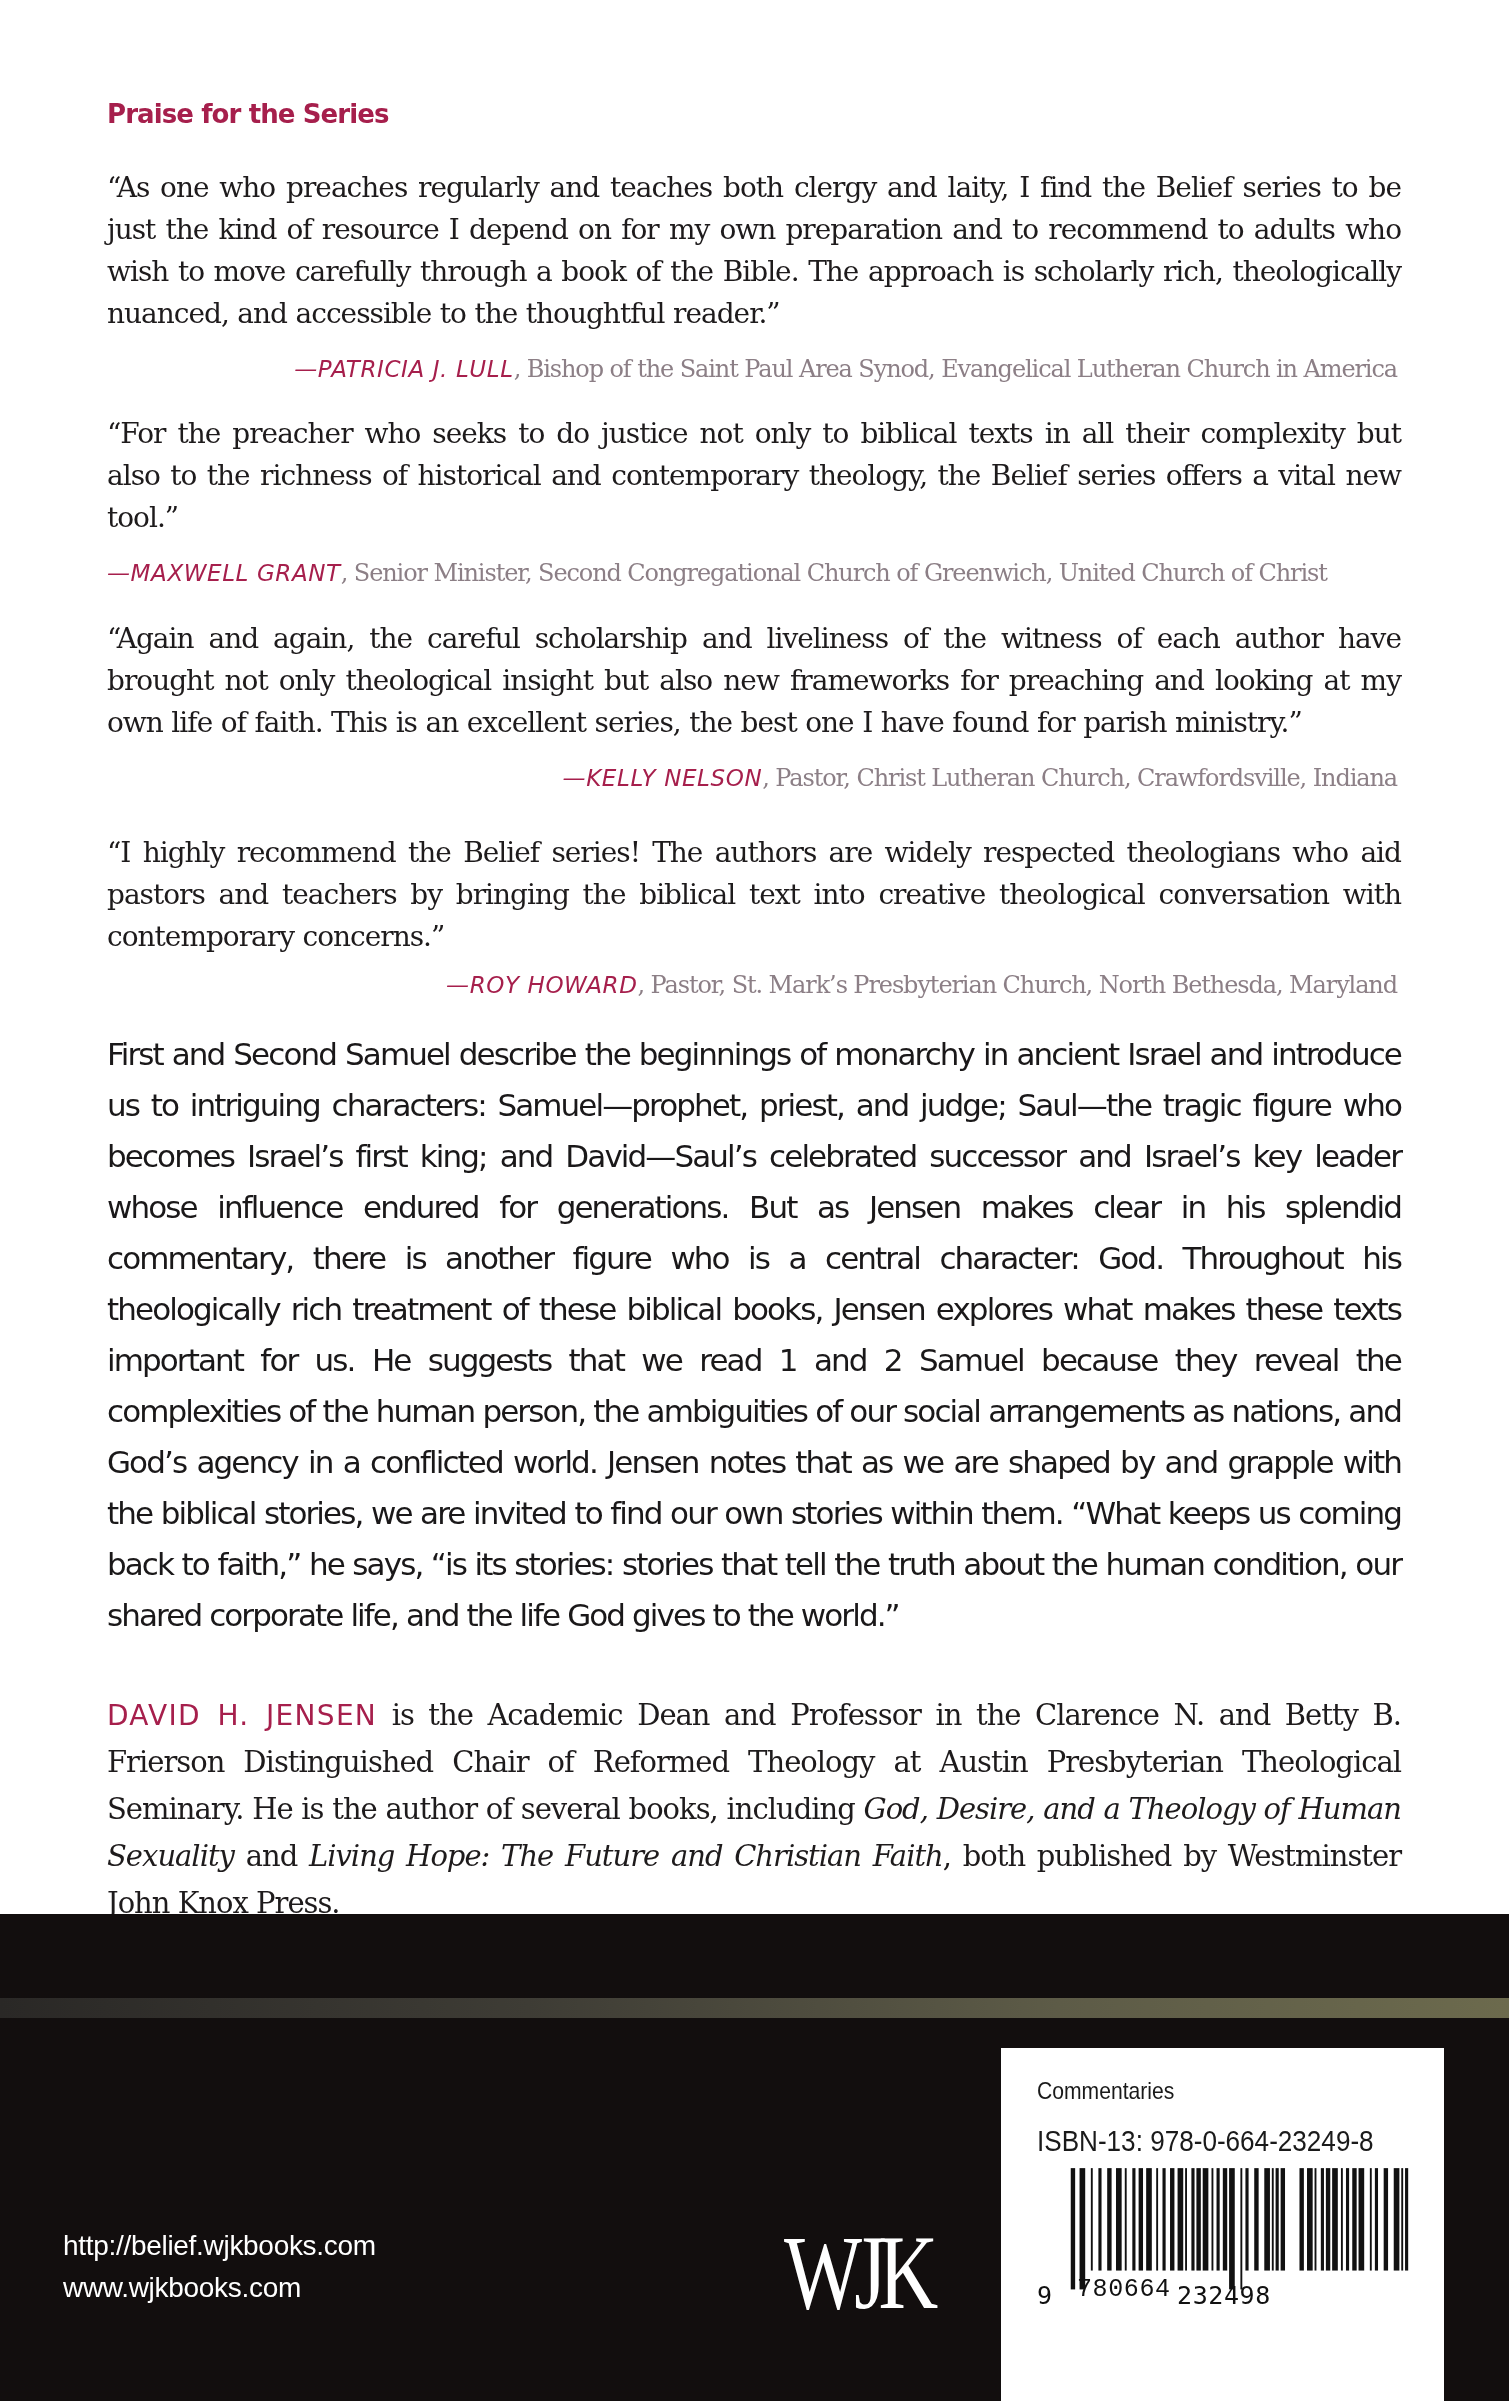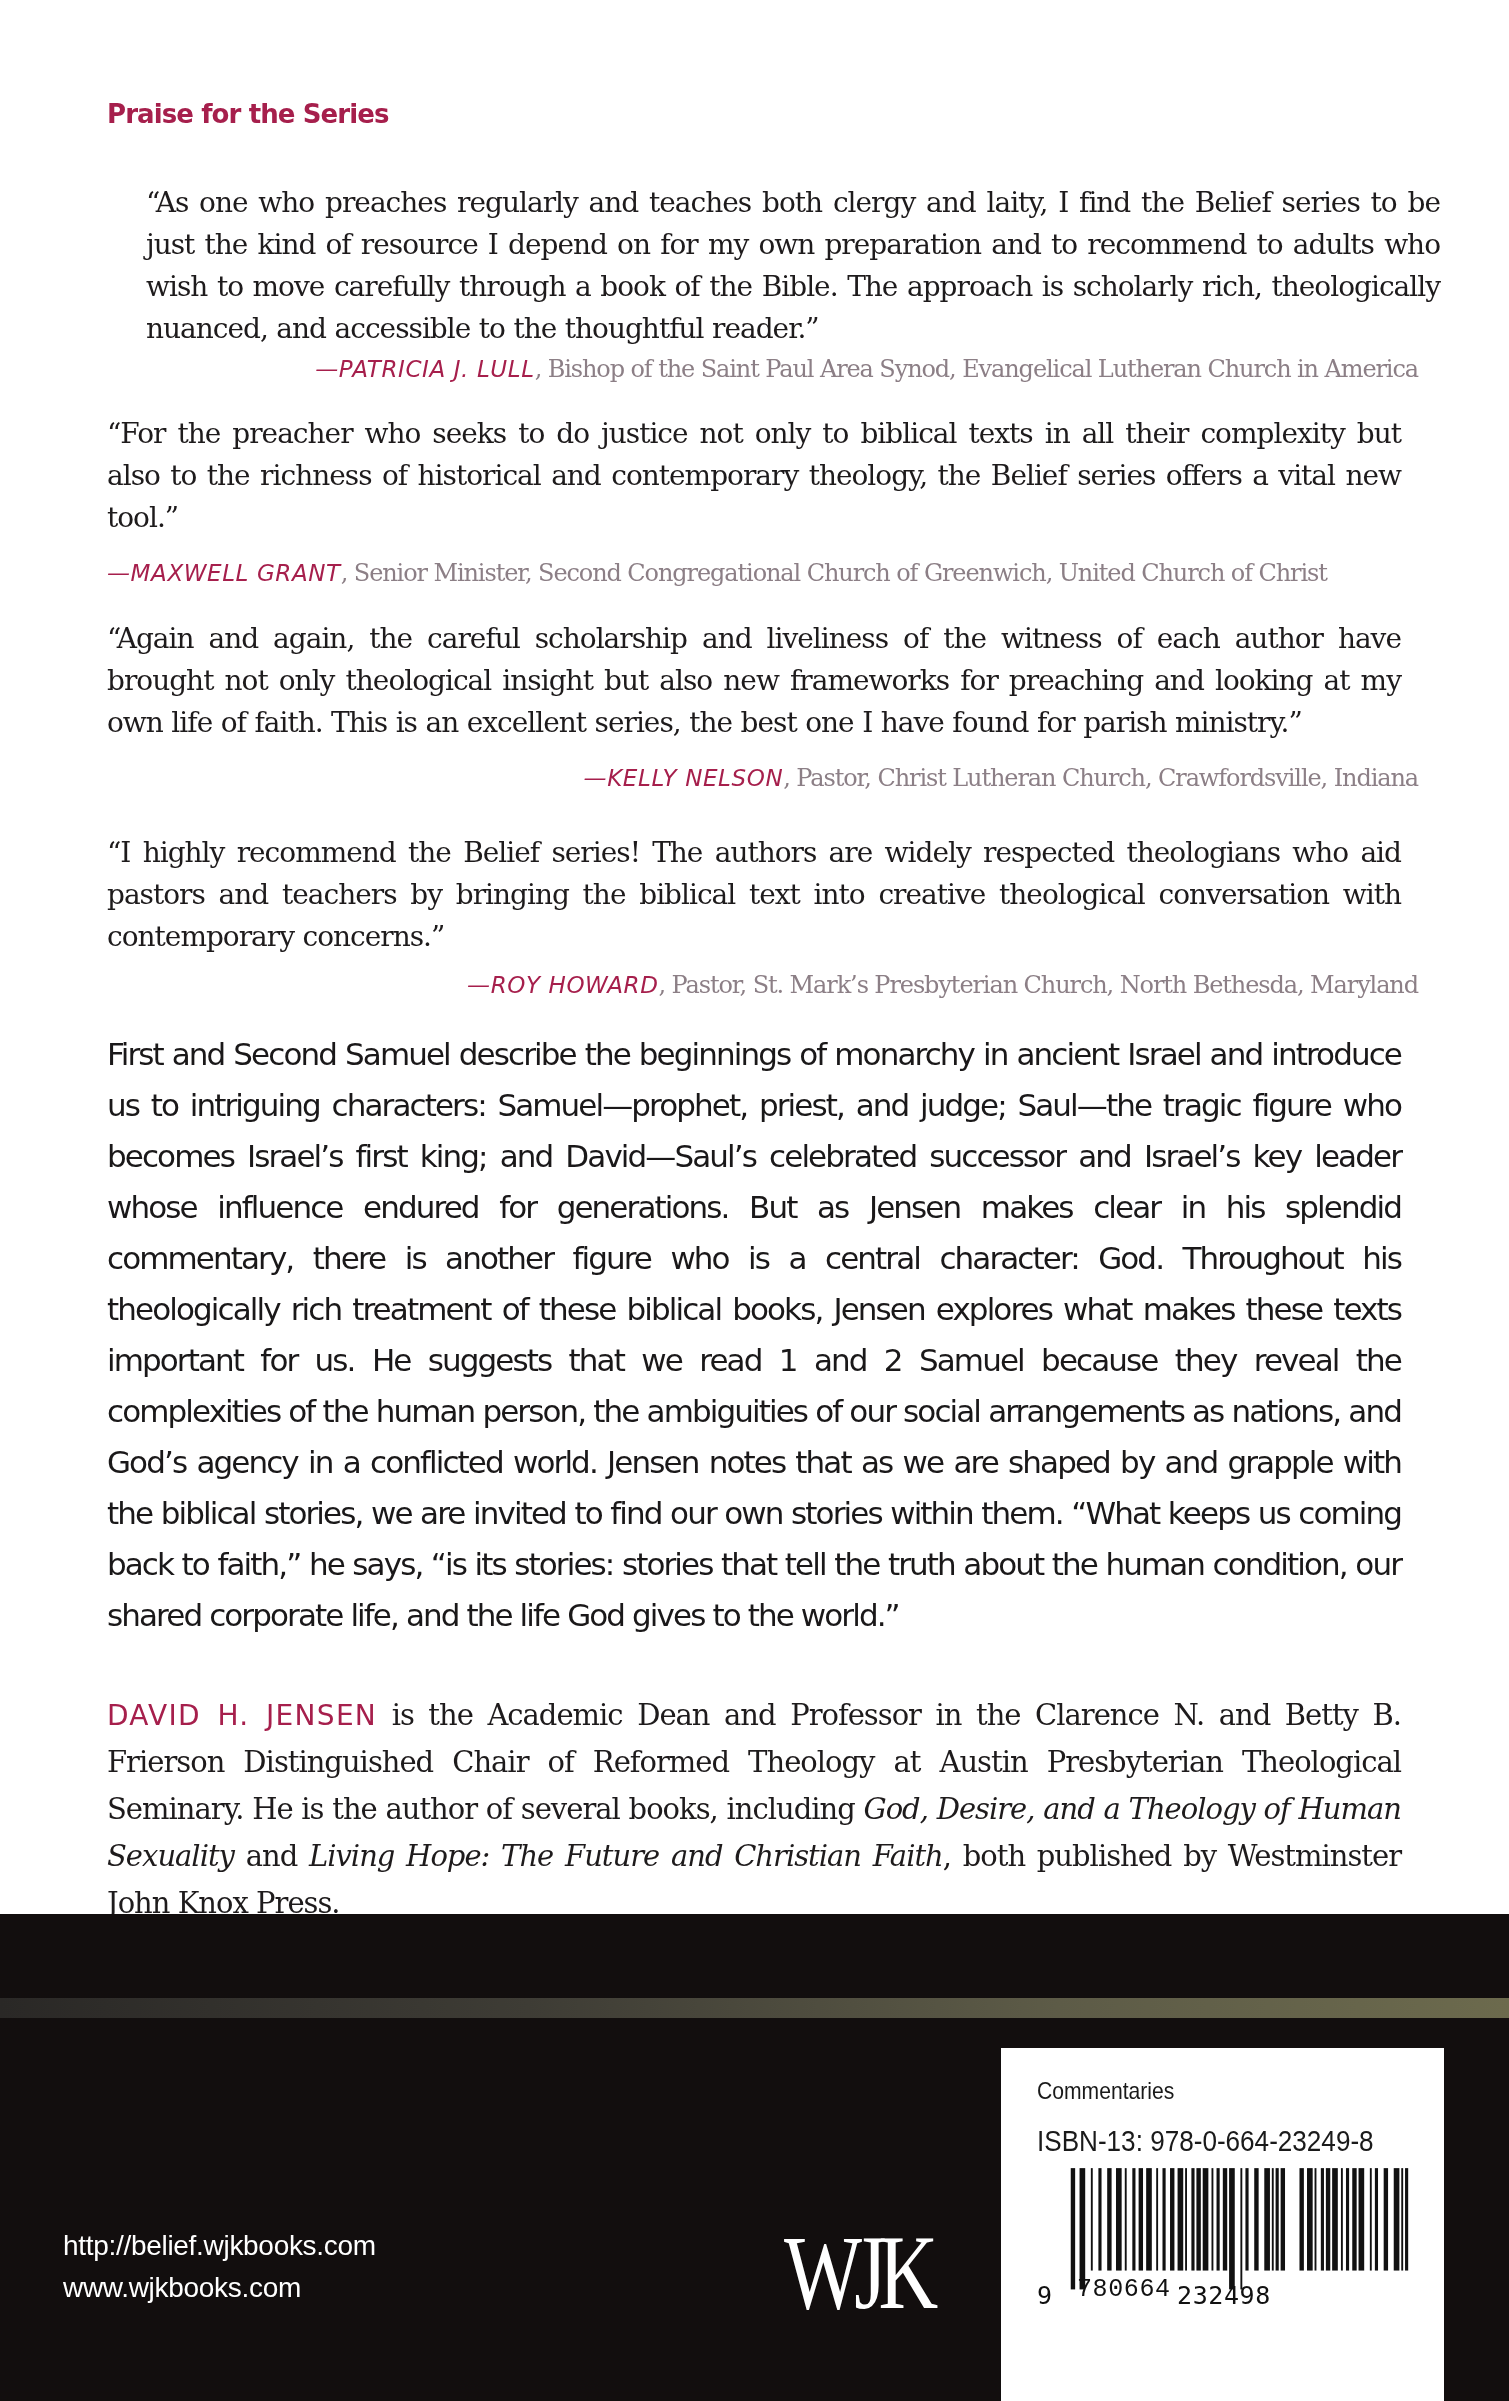--- a/index.html
+++ b/index.html
@@ -14,21 +14,21 @@
     font-size: 26px; letter-spacing: -0.9px; color: #a61f4c;
     white-space: nowrap;
   }
   .quote {
     left: 107px; width: 1294px;
     font-family: "DejaVu Serif", serif; font-size: 28px; line-height: 42px;
     letter-spacing: -1px; word-spacing: 0.6px; color: #1e1b1c;
     text-align: justify; text-align-last: left;
   }
   .attr {
-    right: 92px; white-space: nowrap;
+    right: 113px; white-space: nowrap;
     font-size: 25px; line-height: 31px; text-align: center;
   }
   .attr .name {
     font-family: "DejaVu Sans", sans-serif; font-style: italic;
     color: #a61f4c; letter-spacing: 0.6px; font-size: 23px;
   }
   .attr .role {
     font-family: "DejaVu Serif", serif; color: #8c7f86;
     letter-spacing: -1.1px; font-size: 24px;
   }
@@ -83,21 +83,21 @@
   .digits {
     position: absolute; font-family: "DejaVu Sans Mono", monospace; font-size: 25px;
     color: #111; white-space: nowrap; letter-spacing: 0.6px;
   }
 </style>
 </head>
 <body>
 
 <div class="abs heading">Praise for the Series</div>
 
-<div class="abs quote" style="top:182px;margin-left:39px;">“As one who preaches regularly and teaches both clergy and laity, I find the Belief series to be just the kind of resource I depend on for my own preparation and to recommend to adults who wish to move carefully through a book of the Bible. The approach is scholarly rich, theologically nuanced, and accessible to the thoughtful reader.”</div>
+<div class="abs quote" style="top:167px;">“As one who preaches regularly and teaches both clergy and laity, I find the Belief series to be just the kind of resource I depend on for my own preparation and to recommend to adults who wish to move carefully through a book of the Bible. The approach is scholarly rich, theologically nuanced, and accessible to the thoughtful reader.”</div>
 <div class="abs attr" style="top:353px;">
   <span class="name">—PATRICIA J. LULL</span><span class="role">, Bishop of the Saint Paul Area Synod, Evangelical Lutheran Church in America</span>
 </div>
 
 <div class="abs quote" style="top:413px;">“For the preacher who seeks to do justice not only to biblical texts in all their complexity but also to the richness of historical and contemporary theology, the Belief series offers a vital new tool.”</div>
 <div class="abs attr" style="top:557px; left:107px; right:auto; text-align:left;">
   <span class="name">—MAXWELL GRANT</span><span class="role">, Senior Minister, Second Congregational Church of Greenwich, United Church of Christ</span>
 </div>
 
 <div class="abs quote" style="top:618px;">“Again and again, the careful scholarship and liveliness of the witness of each author have brought not only theological insight but also new frameworks for preaching and looking at my own life of faith. This is an excellent series, the best one I have found for parish ministry.”</div>

